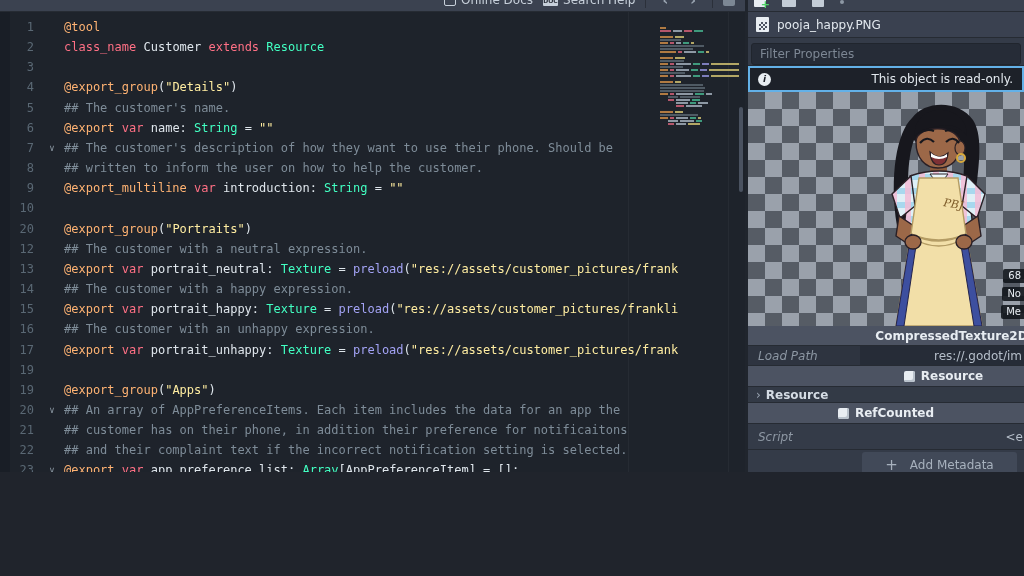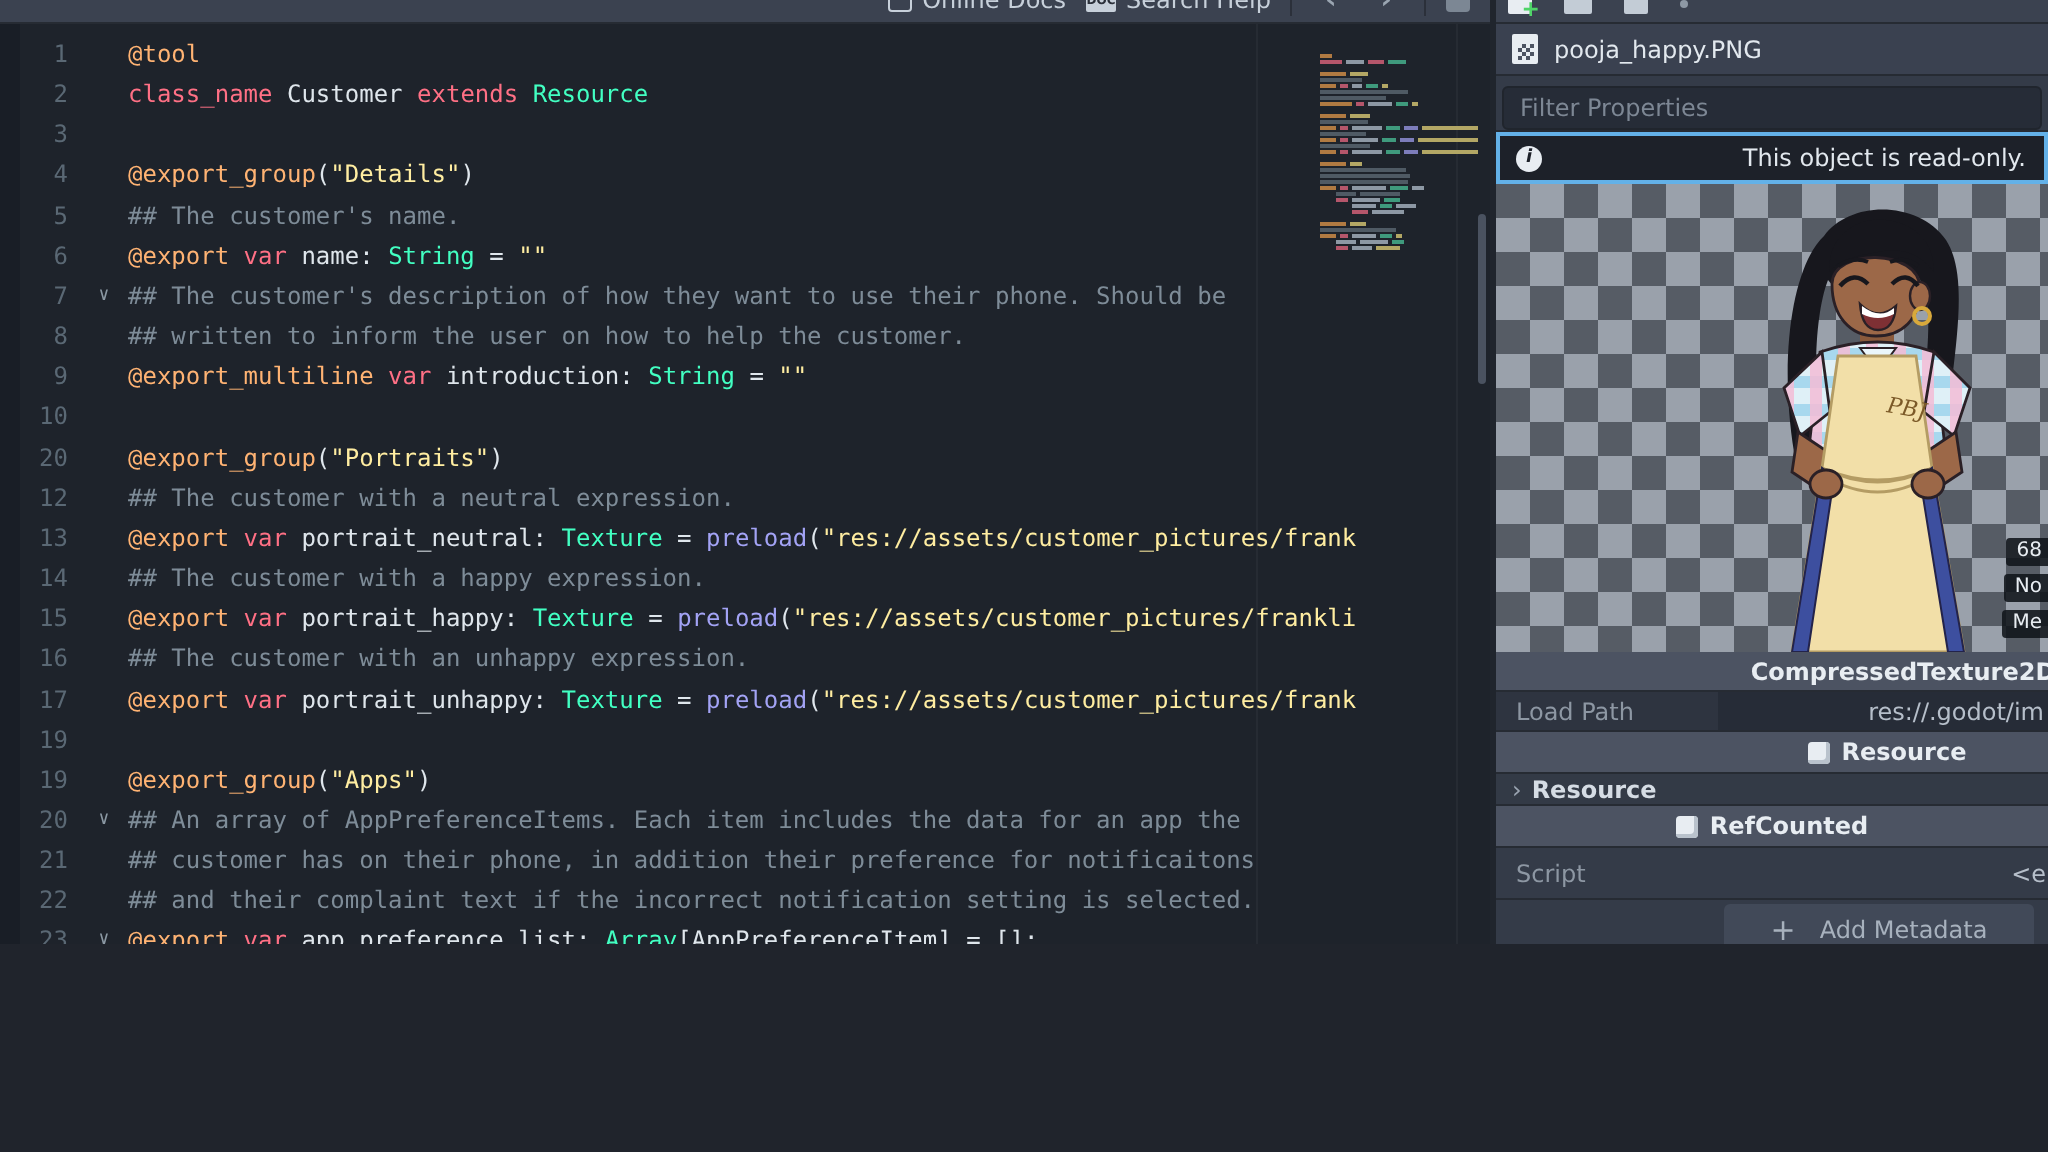--- a/index.html
+++ b/index.html
@@ -100,21 +100,21 @@
     box-sizing:border-box;}
   .tex-cat{top:326px;height:20px;padding-left:125px;}
   .cat-res{top:366px;padding-left:115px;}
   .cat-ref{top:403px;}
   .cube-icon{width:11px;height:11px;background:#e8edf2;border-radius:2px;flex:0 0 auto;
     box-shadow:inset -2px -2px 0 #b9c2cc;}
   .prop-row{position:absolute;left:0;width:276px;display:flex;align-items:center;
     border-bottom:1px solid #262b33;box-sizing:border-box;font-size:12px;}
   .row-loadpath{top:346px;height:20px;background:#2e3440;}
   .row-script{top:424px;height:26px;background:#343b48;}
-  .prop-label{padding-left:10px;color:#8d97a3;flex:0 0 auto;}
+  .prop-label{padding-left:10px;color:#8d97a3;flex:0 0 auto;font-style:italic;}
   .prop-value{flex:1;text-align:right;color:#b6bfca;overflow:hidden;white-space:nowrap;padding-right:1px;}
   .lp-value{background:#262c37;height:100%;display:flex;align-items:center;justify-content:flex-end;
     margin-left:42px;padding-right:2px;}
   .subsection{position:absolute;left:0;top:387px;width:276px;height:16px;background:#333a46;
     border-bottom:1px solid #262b33;display:flex;align-items:center;gap:5px;padding-left:8px;
     box-sizing:border-box;font-size:12px;font-weight:bold;color:#d5dce4;}
   .chev{color:#9aa4b1;font-weight:normal;}
   .meta-btn{position:absolute;left:114px;top:452px;width:155px;height:25px;background:#414958;
     border-radius:3px;display:flex;align-items:center;justify-content:center;gap:12px;
     font-size:12px;color:#a7b1bd;}

